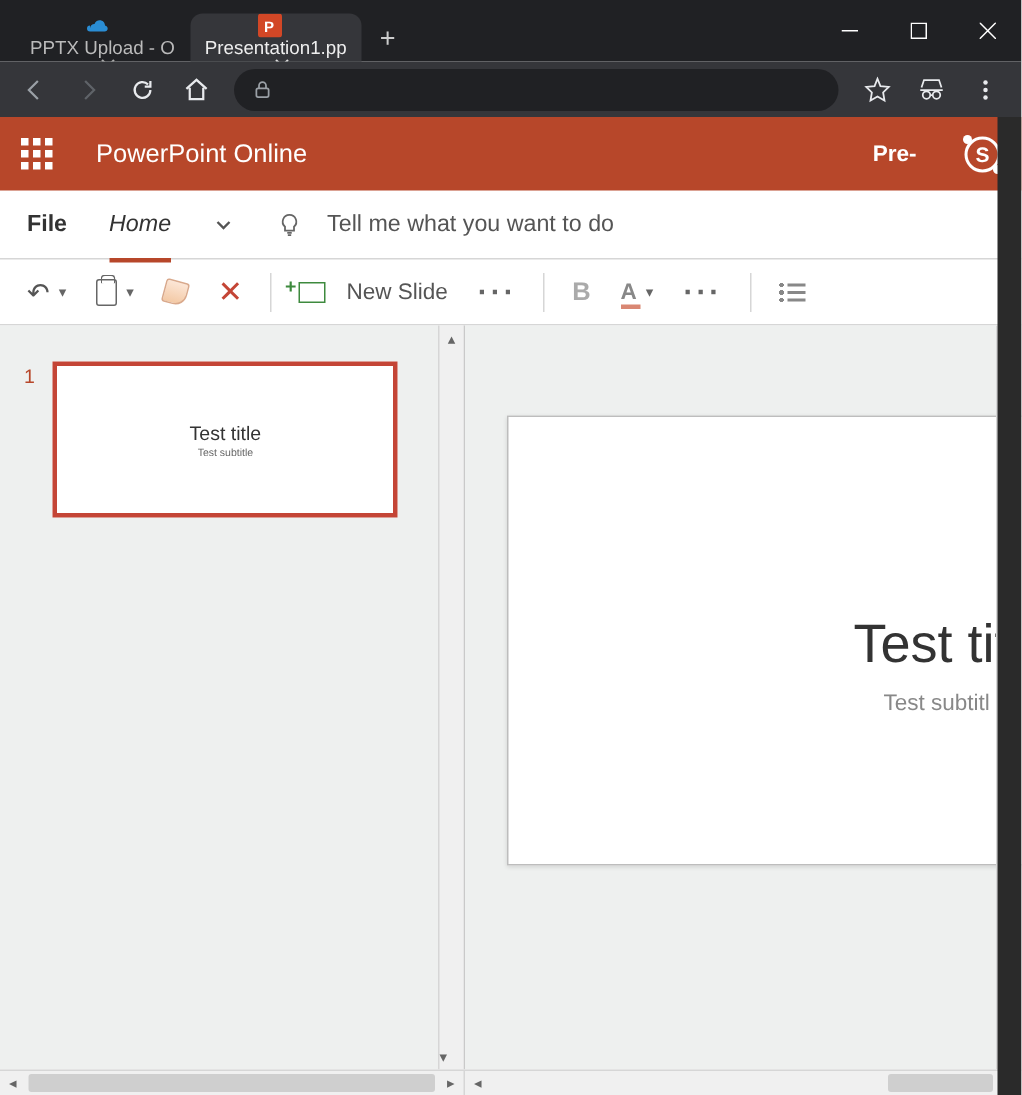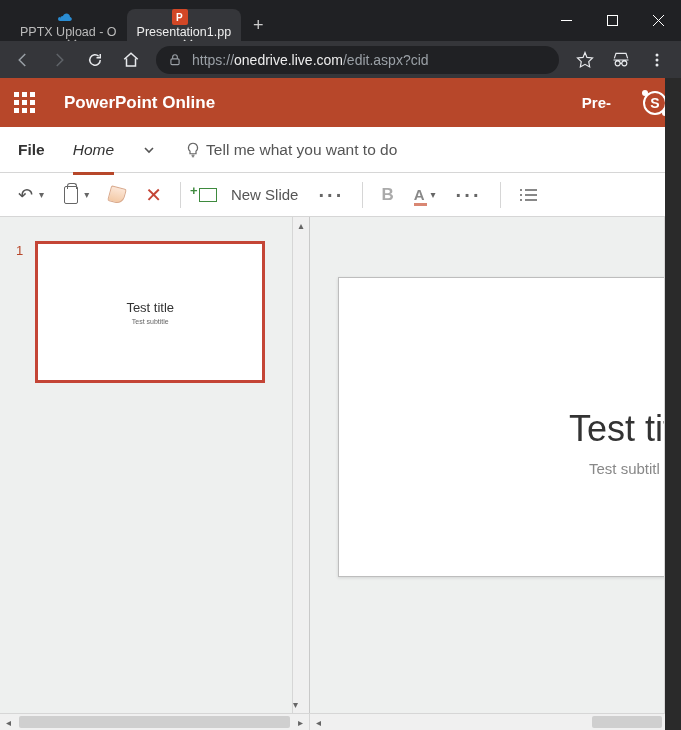--- a/index.html
+++ b/index.html
@@ -23,34 +23,34 @@
   .url-field .lock { margin-right: 10px; color: #9aa0a6; }
   .url-field .url-text { color: #9aa0a6; }
   .url-field .url-text .domain { color: #eeeeee; }
   .url-actions { display: flex; align-items: center; }
   .url-actions .nav-btn { width: 36px; }
 
   
   .app-header { height: 49px; background: #b7472a; display: flex; align-items: center; color: #fff; padding: 0 14px; }
   .waffle { width: 22px; height: 22px; display: grid; grid-template-columns: repeat(3,5px); grid-template-rows: repeat(3,5px); gap: 3px; margin-right: 28px; }
   .waffle span { background: #fff; }
-  .app-name { font-size: 17px; font-weight: 700; flex: 0 0 auto; }
+  .app-name { font-size: 17px; font-weight: 400; flex: 0 0 auto; }
   .doc-title { margin-left: auto; font-size: 15px; font-weight: 600; margin-right: 12px; overflow: hidden; white-space: nowrap; }
   .saved-status { font-size: 15px; font-weight: 400; margin-right: auto; white-space: nowrap; }
   .skype-icon { width: 24px; height: 24px; border: 2px solid #fff; border-radius: 50%; display: flex; align-items: center; justify-content: center; font-size: 14px; font-weight: 700; margin-left: 20px; position: relative; }
   .skype-icon::before{content:"";position:absolute;width:6px;height:6px;background:#fff;border-radius:50%;left:-3px;top:-3px;}
   .skype-icon::after{content:"";position:absolute;width:6px;height:6px;background:#fff;border-radius:50%;right:-3px;bottom:-3px;}
 
   
   .ribbon-tabs { height: 46px; border-bottom: 1px solid #d6d6d6; display: flex; align-items: center; padding: 0 18px; gap: 28px; color: #333; font-size: 15.5px; }
   .ribbon-tab { padding: 6px 0; position: relative; font-weight: bold; }
   .ribbon-tab.active { font-weight: 400; font-style: italic; }
   .ribbon-tab.active::after { content:""; position:absolute; left:0; right:0; bottom:-10px; height:3px; background:#b7472a; }
   .rt-chevron{color:#555;}
-  .tellme { display:flex; align-items:center; gap:4px; color:#555; }
+  .tellme { display:flex; align-items:center; gap:16px; color:#555; }
   .open-desktop { margin-left: auto; color:#333; white-space:nowrap; }
 
   
   .toolbar { height: 44px; border-bottom: 1px solid #d6d6d6; display: flex; align-items: center; padding: 0 12px; gap: 8px; color: #555; font-size: 15px; }
   .tool { display:flex; align-items:center; gap:4px; padding: 0 6px; height: 30px; }
   .sep { width:1px; height: 26px; background:#d6d6d6; margin: 0 4px; }
   .tool.newslide span.icon-rect{width:18px;height:14px;border:1.5px solid #3e8a3e;position:relative;display:inline-block;}
   .tool.newslide span.icon-rect::before{content:"+";color:#3e8a3e;position:absolute;left:-10px;top:-6px;font-size:13px;font-weight:700;}
   .dots{letter-spacing:2px;font-size:20px;line-height:1;font-weight:700;color:#666;}
   .close-x{color:#c44536;font-size:20px;font-weight:400;}
@@ -70,21 +70,21 @@
   .undo-ic{display:inline-block;font-size:18px;}
 
   
   .workspace{display:flex;height:calc(100% - 41px - 37px - 49px - 46px - 44px - 17px);background:#eef0ef;}
   .thumb-pane{width:310px;border-right:1px solid #c9c9c9;position:relative;padding:24px 16px;}
   .thumb-scroll{position:absolute;right:0;top:0;bottom:0;width:17px;background:#f0f0f0;border-left:1px solid #d6d6d6;}
   .thumb-scroll .up,.thumb-scroll .down{height:17px;display:flex;align-items:center;justify-content:center;color:#666;font-size:10px;}
   .thumb-scroll .down{position:absolute;bottom:0;}
   .thumb-row{display:flex;gap:12px;}
   .thumb-num{color:#b7472a;font-size:13px;padding-top:2px;}
-  .thumb{width:230px;height:142px;border:3px solid #c44536;background:#fff;display:flex;flex-direction:column;align-items:center;justify-content:center;}
+  .thumb{width:230px;height:104px;border:3px solid #c44536;background:#fff;display:flex;flex-direction:column;align-items:center;justify-content:center;}
   .thumb .t-title{font-size:13px;color:#333;}
   .thumb .t-sub{font-size:7px;color:#666;margin-top:3px;}
 
   .canvas-pane{flex:1;position:relative;overflow:hidden;}
   .slide-canvas{position:absolute;left:28px;top:60px;width:600px;height:300px;background:#fff;border:1px solid #bdbdbd;box-shadow:0 1px 3px rgba(0,0,0,.12);padding:130px 40px 0 230px;}
   .slide-title{color:#333;font-size:36px;font-weight:400;}
   .slide-sub{color:#888;font-size:15px;margin-top:10px;margin-left:20px;}
   .canvas-scroll-v{position:absolute;right:0;top:0;bottom:0;width:17px;background:#f0f0f0;border-left:1px solid #d6d6d6;display:flex;flex-direction:column;}
   .canvas-scroll-v .track{flex:1;position:relative;}
   .canvas-scroll-v .thumb-bar{position:absolute;left:2px;right:2px;top:2px;height:300px;background:#cfcfcf;border-radius:2px;}
@@ -179,23 +179,20 @@
         <path d="M3 11l9-8 9 8M6 10v10h12V10" fill="none" stroke="#e8eaed" stroke-width="2"></path>
       </svg>
   </div>
   <div class="url-field">
     <span class="lock">
       <svg width="14" height="14" viewBox="0 0 24 24">
           <rect x="5" y="10" width="14" height="10" rx="2" fill="none" stroke="#9aa0a6" stroke-width="2"></rect>
           <path d="M8 10V7a4 4 0 018 0v3" fill="none" stroke="#9aa0a6" stroke-width="2"></path>
         </svg>
     </span>
-    <span class="url-text">
-      <span>https://</span><span class="domain">onedrive.live.com</span><span>/edit.aspx?cid</span>
-    </span>
   </div>
   <div class="url-actions">
     <div class="nav-btn">
       <svg width="18" height="18" viewBox="0 0 24 24">
           <path d="M12 2l2.6 6.6L22 9.3l-5 4.9 1.2 7.1L12 17.8 5.8 21.3 7 14.2 2 9.3l7.4-.7z" fill="none" stroke="#e8eaed" stroke-width="1.6"></path>
         </svg>
     </div>
     <div class="nav-btn">
       <svg width="20" height="20" viewBox="0 0 24 24">
           <path d="M4 10l2-6h12l2 6M3 12h18M8 19a3 3 0 100-6 3 3 0 000 6zm8 0a3 3 0 100-6 3 3 0 000 6zm-5-3h2" fill="none" stroke="#e8eaed" stroke-width="1.4"></path>

